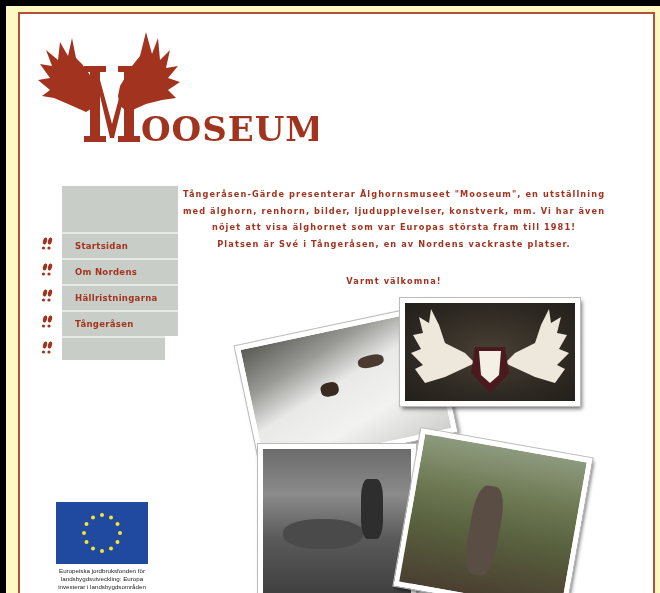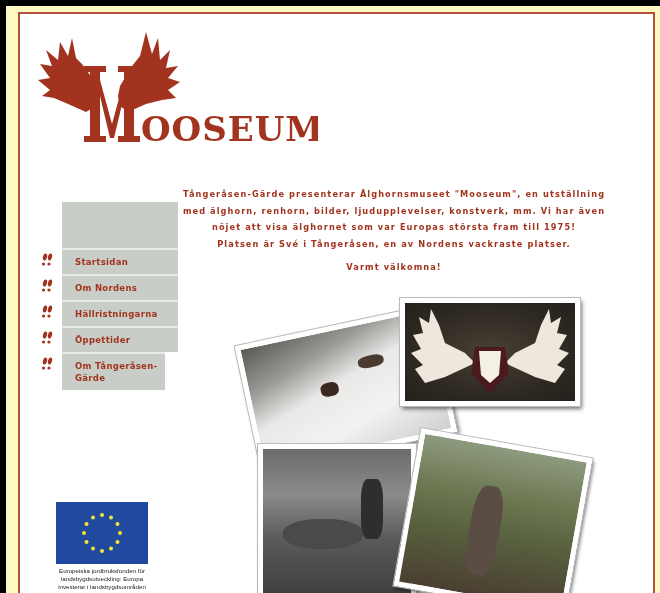--- a/index.html
+++ b/index.html
@@ -10,38 +10,38 @@
   .window {
     position:absolute; left:0; top:0; width:656px; height:589px;
     border:6px solid #000000; background:#fef9c3; overflow:hidden;
   }
   .page {
     position:absolute; left:12px; top:6px; width:633px; height:600px;
     border:2px solid #b2503c; border-bottom:none; background:#fff;
   }
   .logo { position:absolute; left:22px; top:14px; width:290px; height:126px; }
   .nav {
-    position:absolute; left:36px; top:196px; width:116px;padding-left:20px;
+    position:absolute; left:36px; top:180px; width:116px;padding-left:20px;
   }
   .nav-head { height:46px; background:#c8cdc7; }
   .nav-item {
     position:relative; background:#c8cdc7; border-top:2px solid #e6e9e5;
     padding:6px 0 6px 13px; min-height:10px;
     font-size:8.5px; font-weight:bold; color:#a2341f; letter-spacing:0.3px; line-height:12px;
     cursor:pointer;
   }
   .nav-item .foot {
     position:absolute; left:-22px; top:3px; width:14px; height:14px;
   }
   .intro {
     position:absolute; left:168px; top:180px; width:440px; text-align:center;
     font-size:8.2px; font-weight:bold; color:#a2341f; letter-spacing:1.1px; line-height:16.5px;
   }
   .intro p { margin:0; }
-  .intro .welcome { margin-top:7px; }
+  .intro .welcome { margin-top:21px; }
   .photo {
     position:absolute; background:#fff; border:5px solid #fff;
     box-shadow: 2px 3px 4px rgba(0,0,0,0.55);
     outline:1px solid #bbb;
   }
   .eu { position:absolute; left:48px; top:496px; width:96px; }
   .eu-flag { width:92px; height:62px; background:#1f4aa0; margin:0 auto; position:relative; }
   .eu-text { font-size:6.2px; color:#222; text-align:center; line-height:8px; margin-top:3px; font-family:"Liberation Sans", sans-serif; }
 </style>
 </head>
@@ -106,37 +106,36 @@
     </div>
     <div class="nav-item">
       <svg class="foot" viewBox="0 0 14 14">
           <g fill="#a2341f">
             <ellipse cx="5" cy="4" rx="2" ry="3.5" transform="rotate(15 5 4)"></ellipse>
             <circle cx="3.5" cy="11" r="1.6"></circle>
             <ellipse cx="10" cy="4" rx="2" ry="3.5" transform="rotate(15 10 4)"></ellipse>
             <circle cx="9" cy="11" r="1.6"></circle>
           </g>
         </svg>
-      <span>Öppettider</span>
+      <span>Tångeråsen</span>
     </div>
     <div class="nav-item" style="width:90px;">
       <svg class="foot" viewBox="0 0 14 14">
           <g fill="#a2341f">
             <ellipse cx="5" cy="4" rx="2" ry="3.5" transform="rotate(15 5 4)"></ellipse>
             <circle cx="3.5" cy="11" r="1.6"></circle>
             <ellipse cx="10" cy="4" rx="2" ry="3.5" transform="rotate(15 10 4)"></ellipse>
             <circle cx="9" cy="11" r="1.6"></circle>
           </g>
         </svg>
-      <span>Om Tångeråsen-Gärde</span>
     </div>
   </div>
 
   <div class="intro">
-    <p>Tångeråsen-Gärde presenterar Älghornsmuseet "Mooseum", en utställning med älghorn, renhorn, bilder, ljudupplevelser, konstverk, mm. Vi har även nöjet att visa älghornet som var Europas största fram till 1975!</p>
+    <p>Tångeråsen-Gärde presenterar Älghornsmuseet "Mooseum", en utställning med älghorn, renhorn, bilder, ljudupplevelser, konstverk, mm. Vi har även nöjet att visa älghornet som var Europas största fram till 1981!</p>
     <p>Platsen är Své i Tångeråsen, en av Nordens vackraste platser.</p>
     <p class="welcome">Varmt välkomna!</p>
   </div>
 
   <div class="photo" style="left:240px; top:318px; width:190px; height:120px; transform:rotate(-12deg);
        background:linear-gradient(160deg,#5a5a55 0%,#9a9b96 25%,#e9eae8 45%,#f2f2f1 70%,#cfd0cd 100%);">
     <div style="position:absolute; left:70px; top:50px; width:18px; height:14px; background:#3b2a22; border-radius:40%;"></div>
     <div style="position:absolute; left:112px; top:32px; width:26px; height:12px; background:#4a3a30; border-radius:40%;"></div>
   </div>
 

